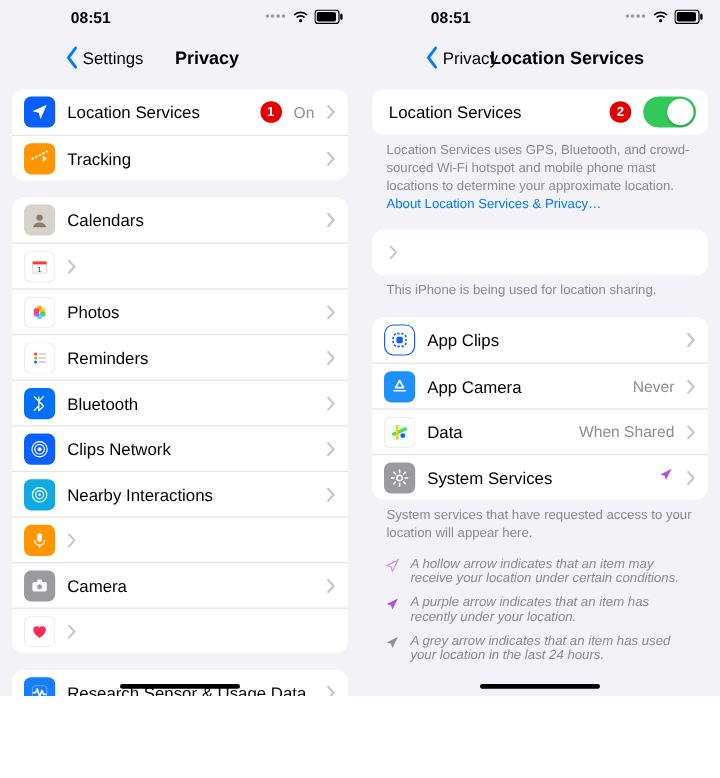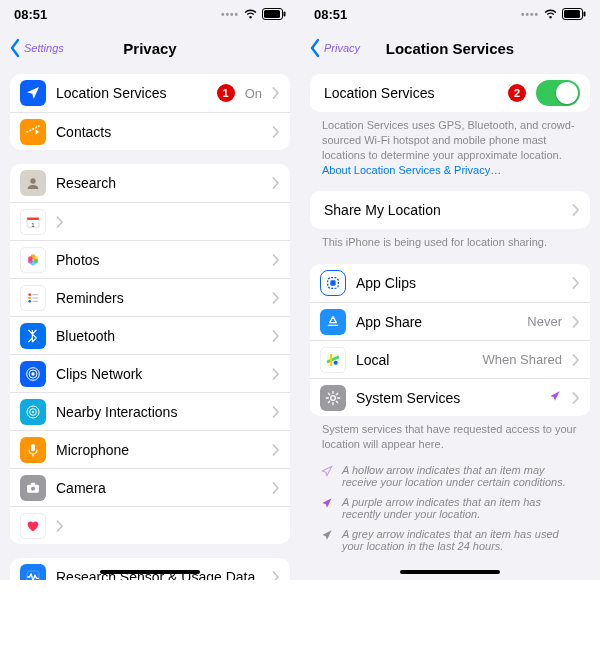--- a/index.html
+++ b/index.html
@@ -11,20 +11,21 @@
     font-family: -apple-system, BlinkMacSystemFont, "Segoe UI", Helvetica, Arial, sans-serif;
     display: flex;
     overflow: hidden;
   }
   .pane {
     width: 300px;
     height: 580px;
     background: #f2f2f7;
     position: relative;
     overflow: hidden;
+    padding-left: 45px;
   }
   .status {
     height: 28px;
     display: flex;
     align-items: center;
     justify-content: space-between;
     padding: 0 14px;
     font-size: 13px;
     font-weight: 600;
   }
@@ -33,23 +34,22 @@
   .wifi, .battery { display: inline-flex; }
   .nav {
     height: 40px;
     display: flex;
     align-items: center;
     padding: 0 8px;
     position: relative;
   }
   .back {
     display: flex; align-items: center;
-    color: #8b5cf6; font-size: 11px;
+    color: #000000; font-size: 14px;
     gap: 2px;
-    font-style: italic;
   }
   .back svg { width: 14px; height: 20px; }
   .nav-title {
     position: absolute; left: 0; right: 0;
     text-align: center;
     font-weight: 600;
     font-size: 15px;
     pointer-events: none;
   }
   .content {
@@ -168,37 +168,37 @@
             </svg>
           </span>
         </div>
         <div class="row">
           <span class="appicon" style="background:#ff9500;">
             <svg width="16" height="16" viewBox="0 0 24 24">
               <path d="M3 12l18-9" stroke="#fff" stroke-width="2.5" stroke-linecap="round" stroke-dasharray="1 4"></path>
               <path d="M16 16l5-4-5-4z" fill="#fff"></path>
             </svg>
           </span>
-          <span class="label">Contacts</span>
+          <span class="label">Tracking</span>
           <span class="chev">
             <svg viewBox="0 0 8 12">
               <path d="M1.5 1L6 6l-4.5 5" stroke="#c7c7cc" stroke-width="1.8" fill="none" stroke-linecap="round" stroke-linejoin="round"></path>
             </svg>
           </span>
         </div>
       </div>
     <div class="group" id="l-g2">
         <div class="row">
           <span class="appicon" style="background:#d7d3cb;">
             <svg width="16" height="16" viewBox="0 0 24 24">
               <circle cx="12" cy="9" r="4" fill="#8a7e6d"></circle>
               <path d="M4 21c0-4 4-6 8-6s8 2 8 6" fill="#8a7e6d"></path>
             </svg>
           </span>
-          <span class="label">Research</span>
+          <span class="label">Calendars</span>
           <span class="chev">
             <svg viewBox="0 0 8 12">
               <path d="M1.5 1L6 6l-4.5 5" stroke="#c7c7cc" stroke-width="1.8" fill="none" stroke-linecap="round" stroke-linejoin="round"></path>
             </svg>
           </span>
         </div>
         <div class="row">
           <span class="appicon" style="background:#ffffff;box-shadow:inset 0 0 0 0.5px #ddd;">
             <svg width="16" height="16" viewBox="0 0 24 24">
               <rect x="3" y="5" width="18" height="4" fill="#ff3b30"></rect>
@@ -291,21 +291,20 @@
             </svg>
           </span>
         </div>
         <div class="row">
           <span class="appicon" style="background:#ff9500;">
             <svg width="16" height="16" viewBox="0 0 24 24">
               <rect x="9" y="3" width="6" height="11" rx="3" fill="#fff"></rect>
               <path d="M6 12a6 6 0 0012 0M12 18v3" stroke="#fff" stroke-width="1.8" fill="none" stroke-linecap="round"></path>
             </svg>
           </span>
-          <span class="label">Microphone</span>
           <span class="chev">
             <svg viewBox="0 0 8 12">
               <path d="M1.5 1L6 6l-4.5 5" stroke="#c7c7cc" stroke-width="1.8" fill="none" stroke-linecap="round" stroke-linejoin="round"></path>
             </svg>
           </span>
         </div>
         <div class="row">
           <span class="appicon" style="background:#9b9b9f;">
             <svg width="16" height="16" viewBox="0 0 24 24">
               <rect x="3" y="7" width="18" height="12" rx="2.5" fill="#fff"></rect>
@@ -400,21 +399,20 @@
           <span class="label">Location Services</span>
           <span class="badge">2</span>
           <span class="toggle"></span>
         </div>
       </div>
     <div class="footer-text">
       <span>Location Services uses GPS, Bluetooth, and crowd-sourced Wi-Fi hotspot and mobile phone mast locations to determine your approximate location. </span><a href="#">About Location Services &amp; Privacy…</a>
     </div>
     <div class="group noicon" id="r-g2">
         <div class="row">
-          <span class="label">Share My Location</span>
           <span class="chev">
             <svg viewBox="0 0 8 12">
               <path d="M1.5 1L6 6l-4.5 5" stroke="#c7c7cc" stroke-width="1.8" fill="none" stroke-linecap="round" stroke-linejoin="round"></path>
             </svg>
           </span>
         </div>
       </div>
     <div class="footer-text">This iPhone is being used for location sharing.</div>
     <div class="group" id="r-g3">
         <div class="row">
@@ -431,38 +429,38 @@
             </svg>
           </span>
         </div>
         <div class="row">
           <span class="appicon" style="background:#1e90ff;">
             <svg width="16" height="16" viewBox="0 0 24 24">
               <path d="M12 4l5 9H7z" fill="none" stroke="#fff" stroke-width="2" stroke-linecap="round" stroke-linejoin="round"></path>
               <line x1="5" y1="17" x2="19" y2="17" stroke="#fff" stroke-width="2" stroke-linecap="round"></line>
             </svg>
           </span>
-          <span class="label">App Share</span>
+          <span class="label">App Camera</span>
           <span class="detail">Never</span>
           <span class="chev">
             <svg viewBox="0 0 8 12">
               <path d="M1.5 1L6 6l-4.5 5" stroke="#c7c7cc" stroke-width="1.8" fill="none" stroke-linecap="round" stroke-linejoin="round"></path>
             </svg>
           </span>
         </div>
         <div class="row">
           <span class="appicon" style="background:#fff;box-shadow:inset 0 0 0 0.5px #ddd;">
             <svg width="16" height="16" viewBox="0 0 24 24">
               <rect x="3" y="3" width="18" height="18" rx="3" fill="#e8f5e9"></rect>
               <path d="M3 15L21 7" stroke="#4cd964" stroke-width="4"></path>
               <path d="M9 3v18" stroke="#ffcc00" stroke-width="3"></path>
               <circle cx="16" cy="16" r="3" fill="#0a60ff"></circle>
             </svg>
           </span>
-          <span class="label">Local</span>
+          <span class="label">Data</span>
           <span class="detail">When Shared</span>
           <span class="chev">
             <svg viewBox="0 0 8 12">
               <path d="M1.5 1L6 6l-4.5 5" stroke="#c7c7cc" stroke-width="1.8" fill="none" stroke-linecap="round" stroke-linejoin="round"></path>
             </svg>
           </span>
         </div>
         <div class="row">
           <span class="appicon" style="background:#9b9b9f;">
             <svg width="16" height="16" viewBox="0 0 24 24">

